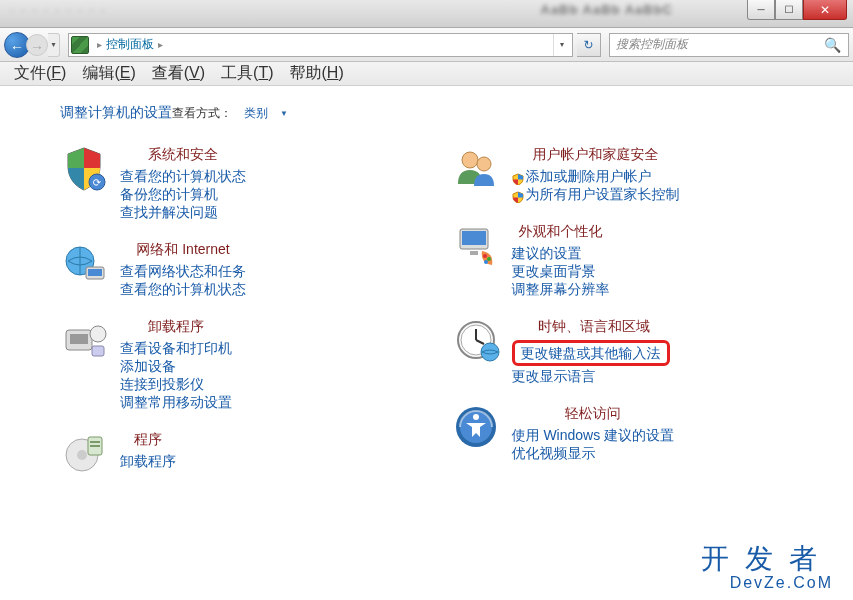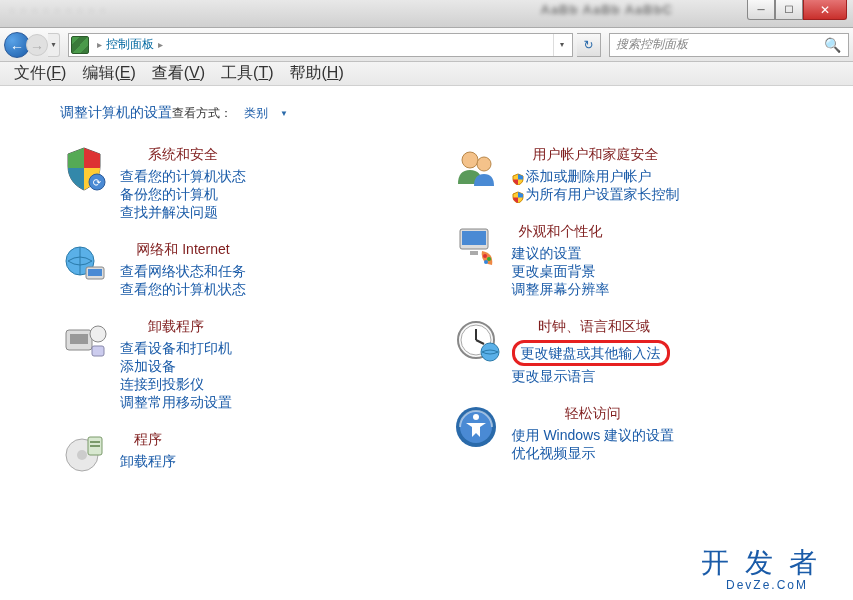--- a/index.html
+++ b/index.html
@@ -47,25 +47,25 @@
 .categories { display:flex; gap:30px; }
 .col { flex:1; }
 .category { display:flex; gap:12px; margin-bottom:18px; }
 .cat-icon { width:48px; height:48px; flex-shrink:0; display:flex; align-items:center; justify-content:center; }
 .cat-icon svg { width:48px; height:48px; }
 .cat-body { padding-top:2px; }
 .cat-title { color:#7f1d1d; font-size:14px; margin-bottom:3px;text-align:center; }
 .cat-link { display:block; color:#1a5ba8; font-size:14px; line-height:18px; }
 .cat-link .shield { display:inline-block; width:12px; height:12px; vertical-align:middle; margin-right:2px; }
 
-.highlight-box { border:3px solid #e62020; border-radius:12px; padding:1px 6px; display:inline-block; margin:1px 0; }
+.highlight-box { border:3px solid #e62020; border-radius:6px; padding:1px 6px; display:inline-block; margin:1px 0; }
 
 .watermark { position:absolute; right:20px; bottom:8px; text-align:right; color:#1a5ba8; font-family: "SimSun", serif; }
 .watermark .cn { font-size:28px; letter-spacing:16px; font-weight:400; }
-.watermark .en { font-size:12px; letter-spacing:2px; margin-top:-4px;text-align:center; }
+.watermark .en { font-size:16px; letter-spacing:2px; margin-top:-4px; }
 
 </style>
 </head>
 <body>
 
 <div class="titlebar">
   <span class="titlebar-blur">· · · · · · · · ·</span>
   <span class="titlebar-blur2">AaBb AaBb AaBbC</span>
   <div class="win-btns">
     <div class="win-btn min">─</div>

